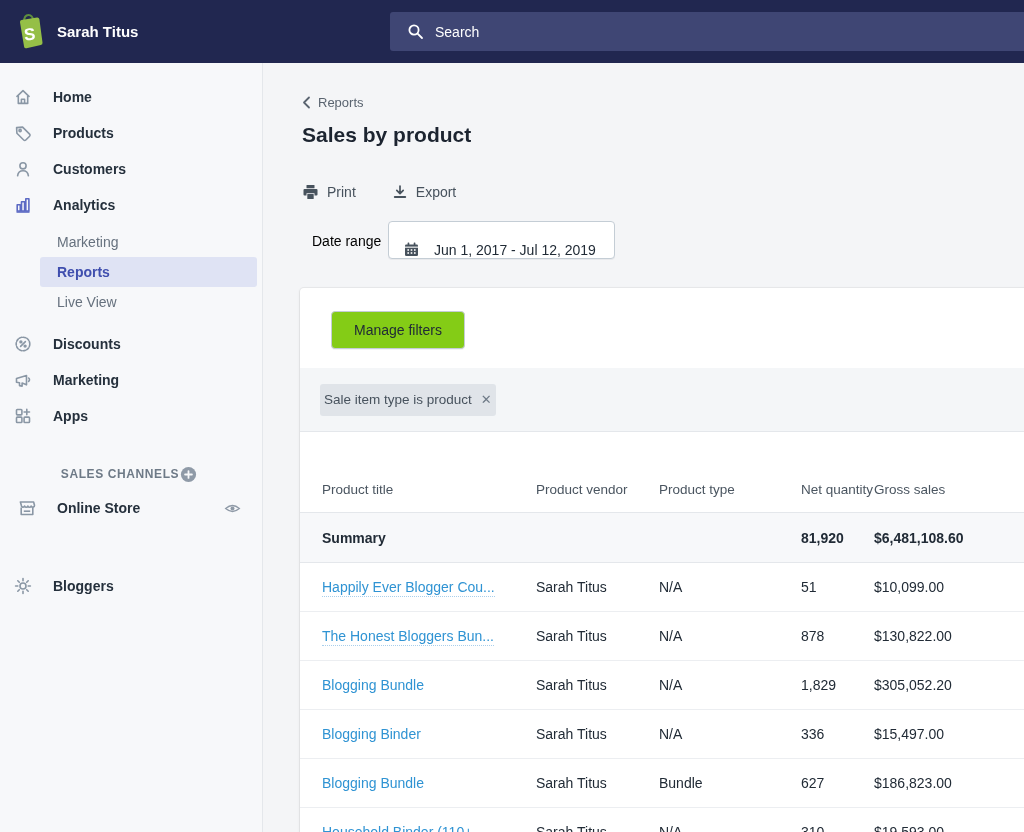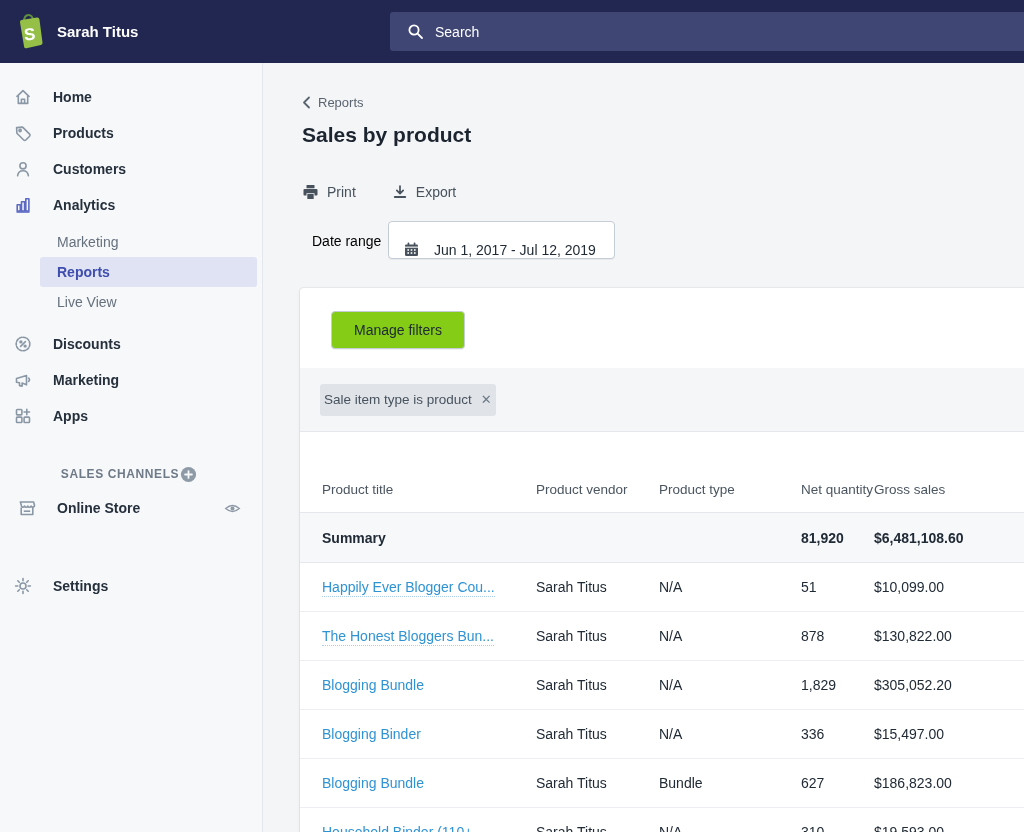--- a/index.html
+++ b/index.html
@@ -248,21 +248,21 @@
     </span>
   </div>
 
   <div class="nav-item settings-item">
     <span class="nicon">
       <svg width="20" height="20" viewBox="0 0 20 20" fill="none" stroke="#8a97a5" stroke-width="1.6" stroke-linecap="round">
         <circle cx="10" cy="10" r="3"></circle>
         <path d="M10 2.6 V4.8 M10 15.2 V17.4 M2.6 10 H4.8 M15.2 10 H17.4 M4.8 4.8 L6.3 6.3 M13.7 13.7 L15.2 15.2 M15.2 4.8 L13.7 6.3 M6.3 13.7 L4.8 15.2"></path>
       </svg>
     </span>
-    <span>Settings</span>
+    <span>Bloggers</span>
   </div>
 
 </aside>
 
 <main class="main">
 
   <div class="breadcrumb">
     <span>
       <svg width="9" height="13" viewBox="0 0 9 13" fill="none" stroke="#5a6470" stroke-width="1.8" stroke-linecap="round" stroke-linejoin="round">
         <path d="M7 1.5 L2 6.5 L7 11.5"></path>

